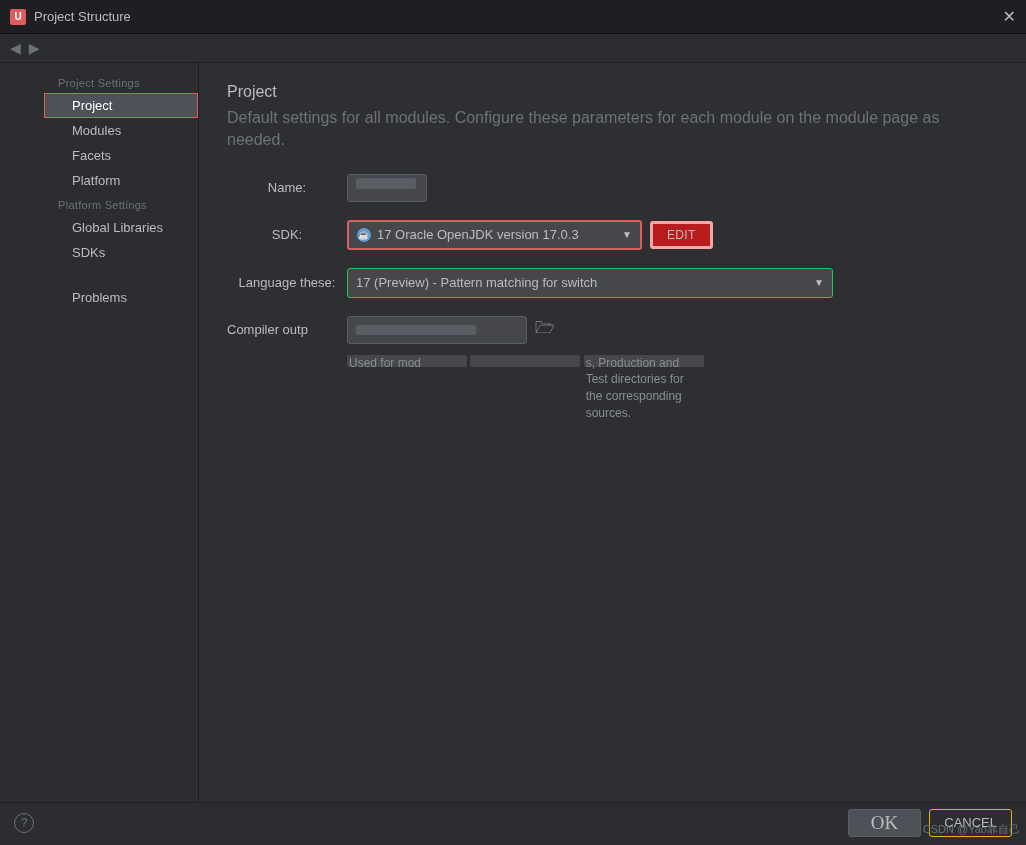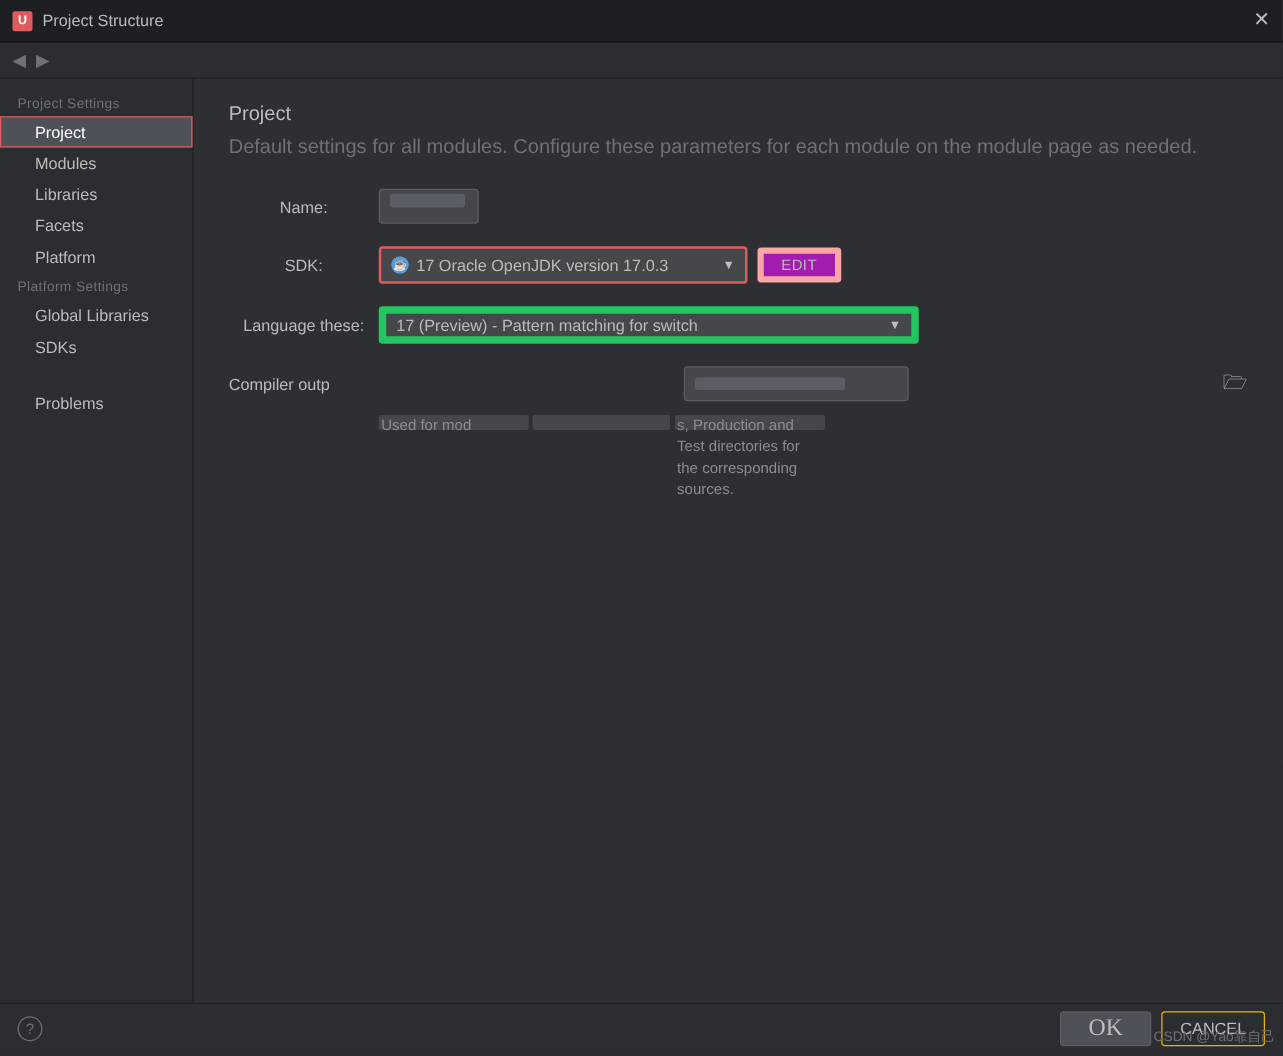--- a/index.html
+++ b/index.html
@@ -62,20 +62,21 @@
     .nav-arrow {
       color: #6e7175;
       font-size: 14px;
       cursor: pointer;
     }
 
     
     .main-layout {
       display: flex;
       height: calc(845px - 34px - 32px - 40px);
+      margin-left: 44px;
     }
 
     
     .sidebar {
       width: 155px;
       background: #2b2d30;
       padding: 8px 0;
       border-right: 1px solid #1e1f22;
       flex-shrink: 0;
     }
@@ -182,53 +183,52 @@
       font-size: 9px;
       color: white;
       font-weight: bold;
       flex-shrink: 0;
     }
     .dropdown-arrow {
       color: #bbbcbe;
       font-size: 10px;
     }
     .edit-button {
-      background: #a21caf;
-      border: 5px solid #fca5a5;
+      background: #b91c1c;
+      border: 3px solid #fca5a5;
       color: #bbbcbe;
       height: 28px;
       padding: 0 14px;
       font-size: 12px;
       cursor: pointer;
       border-radius: 3px;
       letter-spacing: 0.3px;
     }
 
     
     .lang-dropdown {
       background: #45474a;
-      border: 6px solid #22c55e;
+      border: 1px solid #22c55e;
       color: #bbbcbe;
       height: 30px;
       padding: 0 8px;
       font-size: 13px;
-      width: 432px;
+      width: 486px;
       border-radius: 3px;
       display: flex;
       align-items: center;
       justify-content: space-between;
       cursor: pointer;
     }
 
     
     .compiler-row {
       display: flex;
       align-items: center;
       margin-bottom: 8px;
-      justify-content: space-between;
     }
     .compiler-label {
       color: #bbbcbe;
       font-size: 13px;
       width: 120px;
       flex-shrink: 0;
     }
     .compiler-input {
       background: #45474a;
       border: 1px solid #5a5d63;
@@ -349,21 +349,20 @@
   <span class="nav-arrow">◀</span>
   <span class="nav-arrow">▶</span>
 </div>
 
 <div class="main-layout">
 
   <div class="sidebar">
     <div class="sidebar-section-label">Project Settings</div>
     <div class="sidebar-item active">Project</div>
     <div class="sidebar-item">Modules</div>
-    <div class="sidebar-item">Libraries</div>
     <div class="sidebar-item">Facets</div>
     <div class="sidebar-item">Platform</div>
     <div class="sidebar-section-label">Platform Settings</div>
     <div class="sidebar-item">Global Libraries</div>
     <div class="sidebar-item">SDKs</div>
     <div style="height:20px;"></div>
     <div class="sidebar-item">Problems</div>
   </div>
 
   <div class="content">

